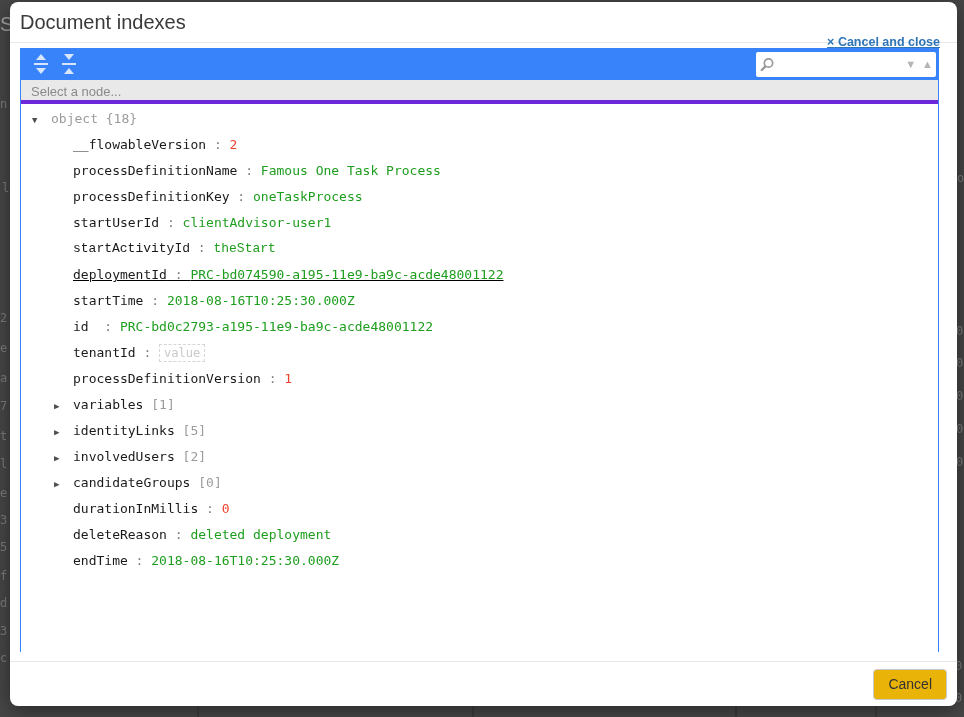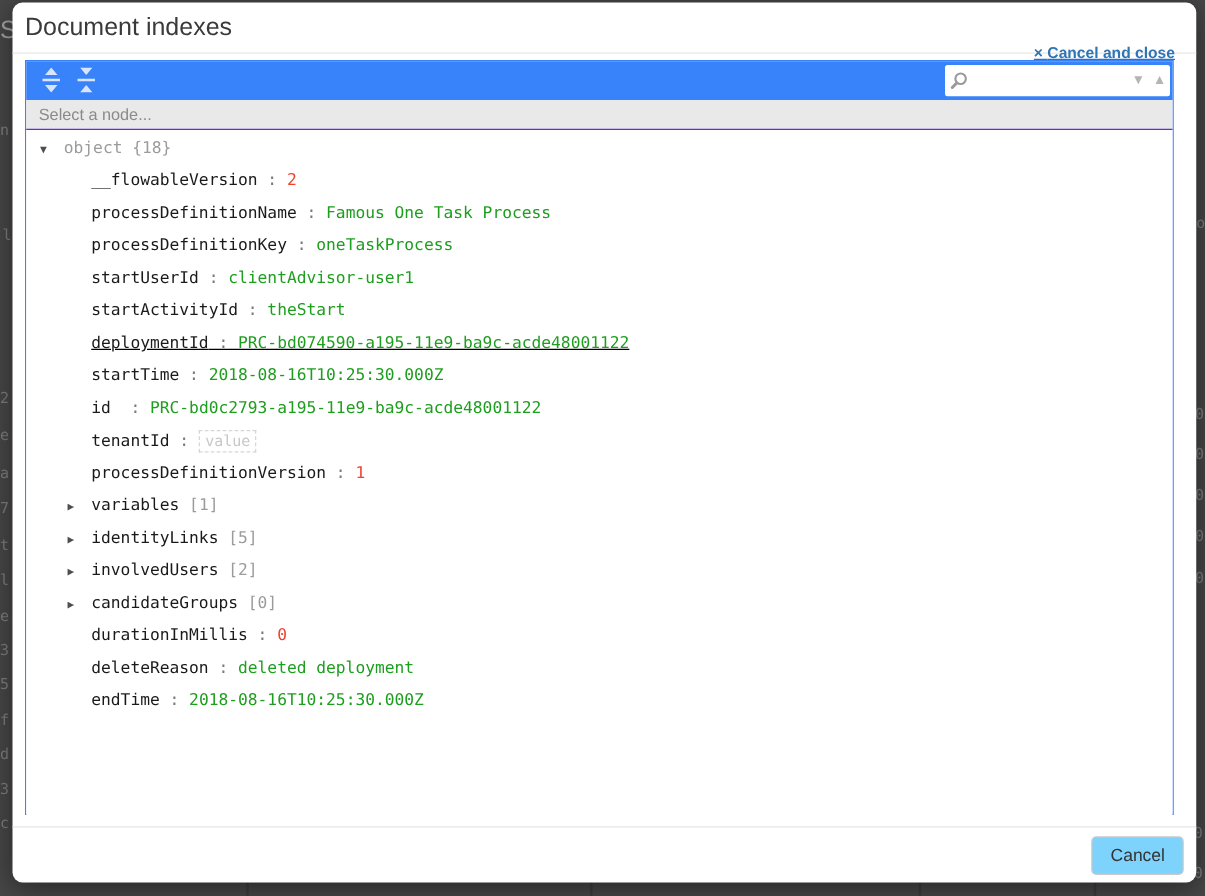--- a/index.html
+++ b/index.html
@@ -54,21 +54,21 @@
   .searchbox input{
     flex:1;border:none;outline:none;background:transparent;
     font-size:12px;color:#333;min-width:0;padding:0;
   }
   .nav-tri{
     color:#b4b4b4;font-size:11px;line-height:25px;padding:0 3px;cursor:pointer;
     user-select:none;
   }
   .navbar{
     height:24px;line-height:24px;background:#e9e9e9;color:#8a8a8a;
-    font-size:13px;padding-left:10px;border-bottom:1px solid #6d28d9;
+    font-size:13px;padding-left:10px;border-bottom:4px solid #6d28d9;
     box-sizing:border-box;cursor:pointer;
   }
   .tree{
     height:547px;overflow:hidden;background:#fff;padding-top:2px;
     font-family:"DejaVu Sans Mono",monospace;font-size:13px;
   }
   .trow{height:26px;line-height:26px;white-space:pre;}
   .expander{
     display:inline-block;width:19px;font-size:9px;color:#4e4e4e;cursor:pointer;
   }
@@ -83,21 +83,21 @@
   .tmeta{color:#9b9b9b;}
   
   .modal-footer{
     position:absolute;left:0;right:0;top:659px;height:45px;
     border-top:1px solid #e6e6e6;
     display:flex;align-items:center;justify-content:flex-end;
     padding-right:10px;box-sizing:border-box;
   }
   .cancel-btn{
     height:31px;padding:0 14px;font-size:14px;color:#333;
-    background:#7dd3fc;border:1px solid #c9c9c9;border-radius:4px;cursor:pointer;
+    background:#eab308;border:1px solid #c9c9c9;border-radius:4px;cursor:pointer;
     font-family:"Liberation Sans",sans-serif;
   }
 </style>
 </head>
 <body>
 
 <div id="fragments">
     <span class="frag big" style="left: 0px; top: 14px;">S</span>
     <span class="frag" style="left: 0px; top: 98px;">n</span>
     <span class="frag" style="left: 2px; top: 182px;">l</span>
@@ -169,21 +169,21 @@
         <span class="nav-tri">▲</span>
       </div>
     </div>
     <div class="navbar">Select a node...</div>
     <div class="tree" id="tree">
         <div class="trow" style="padding-left: 11px;"><span class="expander">▼</span><span class="tkey troot">object</span><span class="tmeta"> {18}</span></div>
         <div class="trow" style="padding-left: 33px;"><span class="expander"></span><span class="tkey">__flowableVersion</span><span class="tsep"> : </span><span class="tval number">2</span></div>
         <div class="trow" style="padding-left: 33px;"><span class="expander"></span><span class="tkey">processDefinitionName</span><span class="tsep"> : </span><span class="tval string">Famous One Task Process</span></div>
         <div class="trow" style="padding-left: 33px;"><span class="expander"></span><span class="tkey">processDefinitionKey</span><span class="tsep"> : </span><span class="tval string">oneTaskProcess</span></div>
         <div class="trow" style="padding-left: 33px;"><span class="expander"></span><span class="tkey">startUserId</span><span class="tsep"> : </span><span class="tval string">clientAdvisor-user1</span></div>
-        <div class="trow" style="padding-left: 33px;"><span class="expander"></span><span class="tkey">startActivityId</span><span class="tsep"> : </span><span class="tval string">theStart</span></div>
+        <div class="trow" style="padding-left: 33px; font-family: Liberation Mono, monospace;"><span class="expander"></span><span class="tkey">startActivityId</span><span class="tsep"> : </span><span class="tval string">theStart</span></div>
         <div class="trow" style="padding-left: 33px; text-decoration: underline;"><span class="expander"></span><span class="tkey">deploymentId</span><span class="tsep"> : </span><span class="tval string">PRC-bd074590-a195-11e9-ba9c-acde48001122</span></div>
         <div class="trow" style="padding-left: 33px;"><span class="expander"></span><span class="tkey">startTime</span><span class="tsep"> : </span><span class="tval string">2018-08-16T10:25:30.000Z</span></div>
         <div class="trow" style="padding-left: 33px;"><span class="expander"></span><span class="tkey">id </span><span class="tsep"> : </span><span class="tval string">PRC-bd0c2793-a195-11e9-ba9c-acde48001122</span></div>
         <div class="trow" style="padding-left: 33px;"><span class="expander"></span><span class="tkey">tenantId</span><span class="tsep"> : </span><span class="tval empty">value</span></div>
         <div class="trow" style="padding-left: 33px;"><span class="expander"></span><span class="tkey">processDefinitionVersion</span><span class="tsep"> : </span><span class="tval number">1</span></div>
         <div class="trow" style="padding-left: 33px;"><span class="expander">▶</span><span class="tkey">variables</span><span class="tmeta"> [1]</span></div>
         <div class="trow" style="padding-left: 33px;"><span class="expander">▶</span><span class="tkey">identityLinks</span><span class="tmeta"> [5]</span></div>
         <div class="trow" style="padding-left: 33px;"><span class="expander">▶</span><span class="tkey">involvedUsers</span><span class="tmeta"> [2]</span></div>
         <div class="trow" style="padding-left: 33px;"><span class="expander">▶</span><span class="tkey">candidateGroups</span><span class="tmeta"> [0]</span></div>
         <div class="trow" style="padding-left: 33px;"><span class="expander"></span><span class="tkey">durationInMillis</span><span class="tsep"> : </span><span class="tval number">0</span></div>

